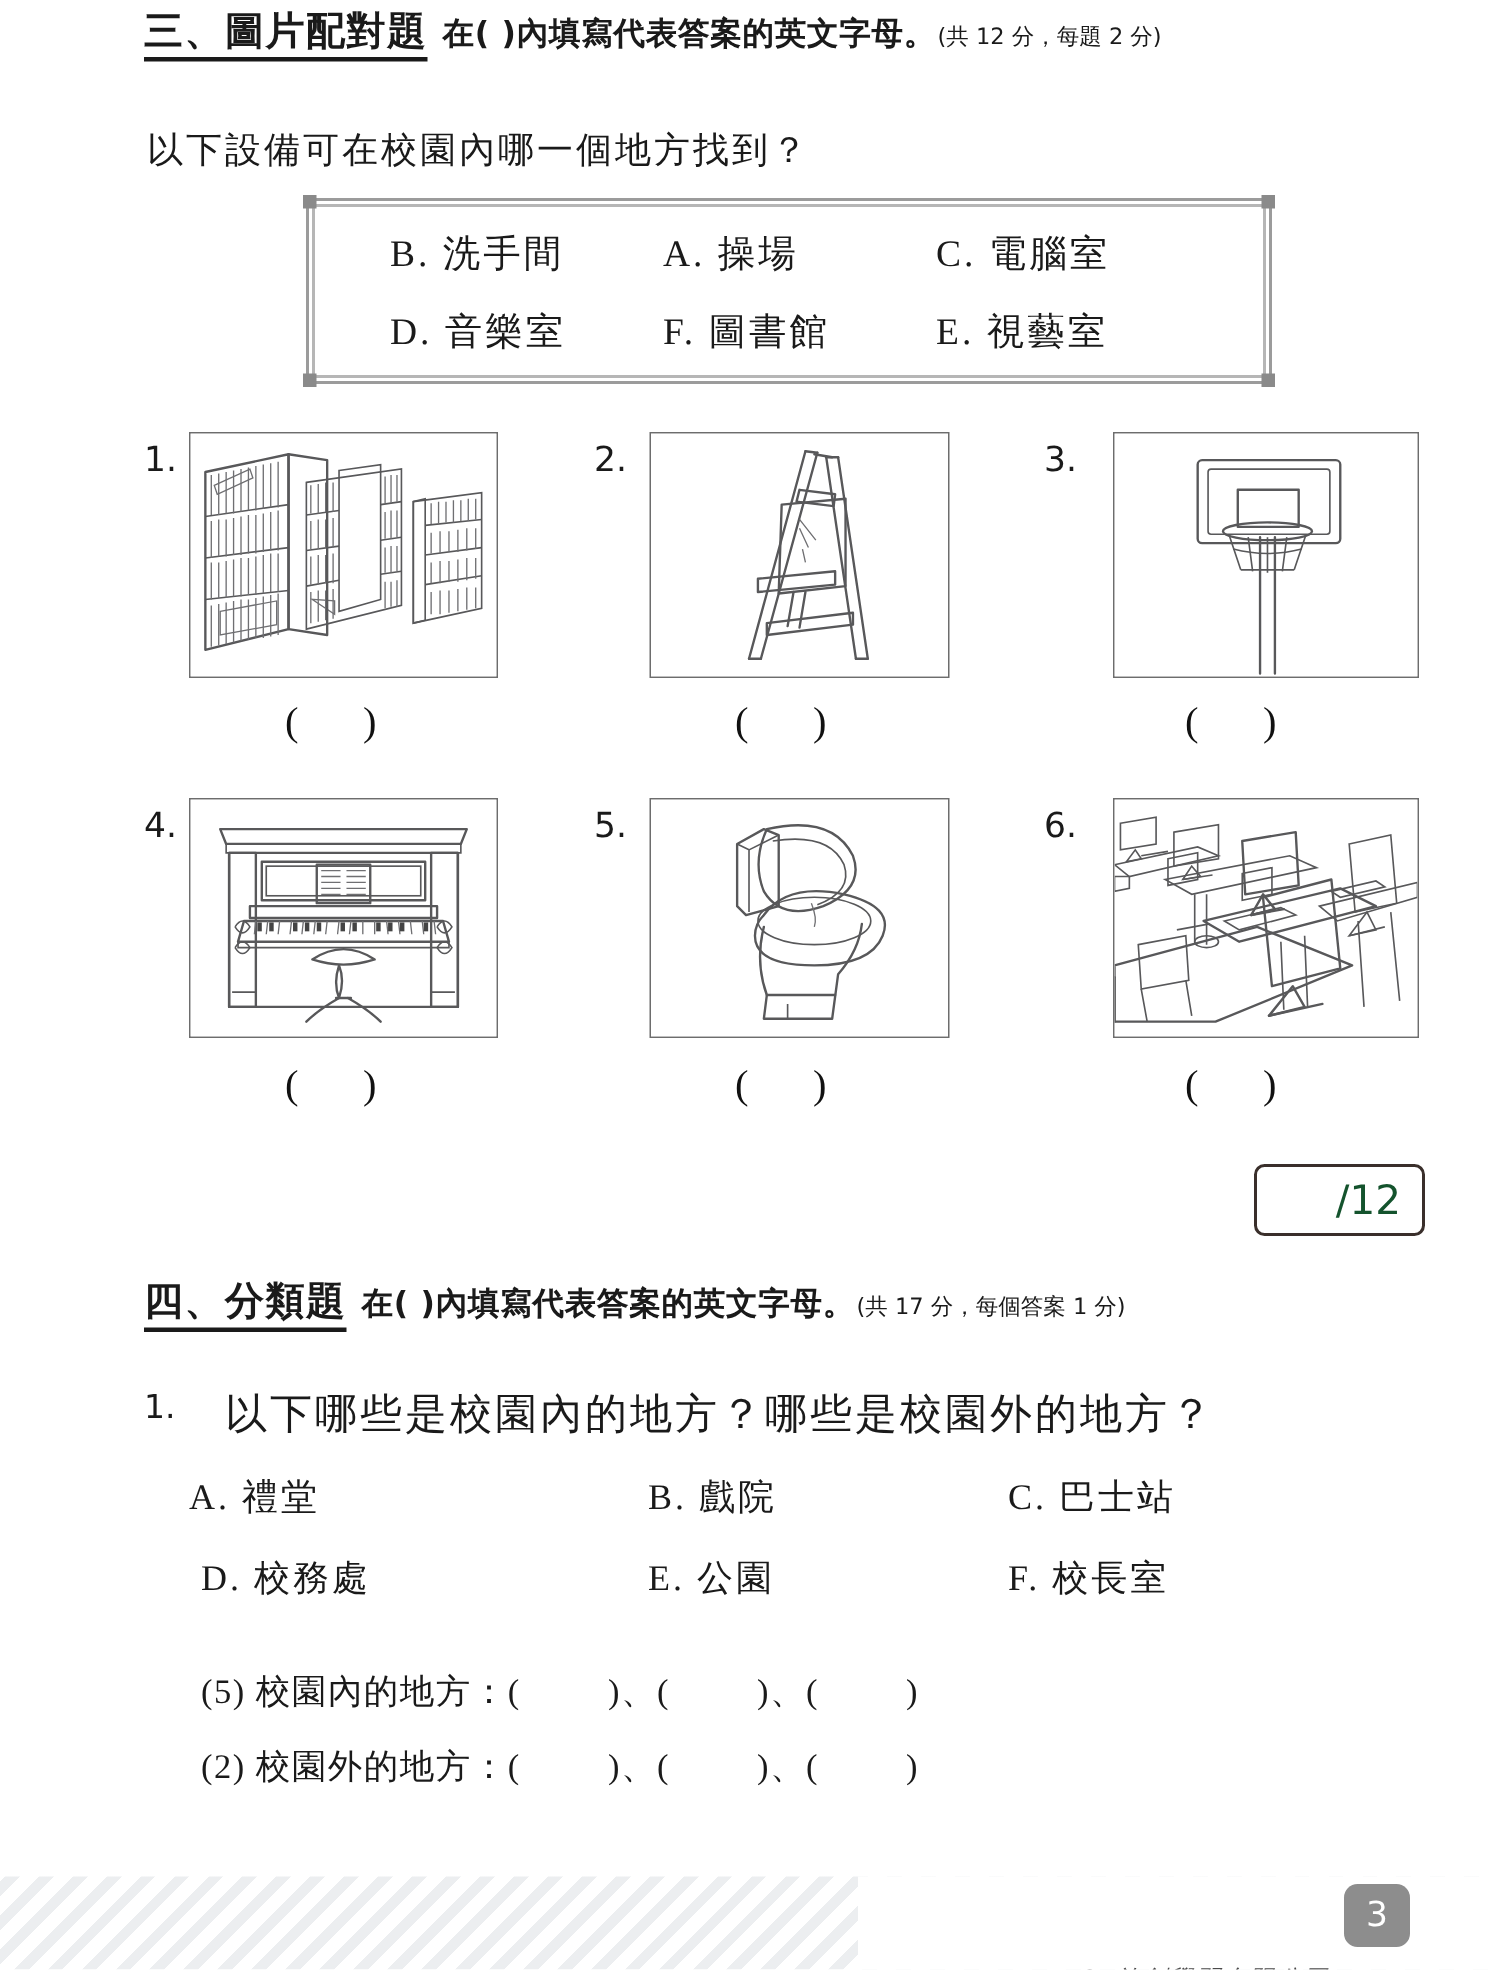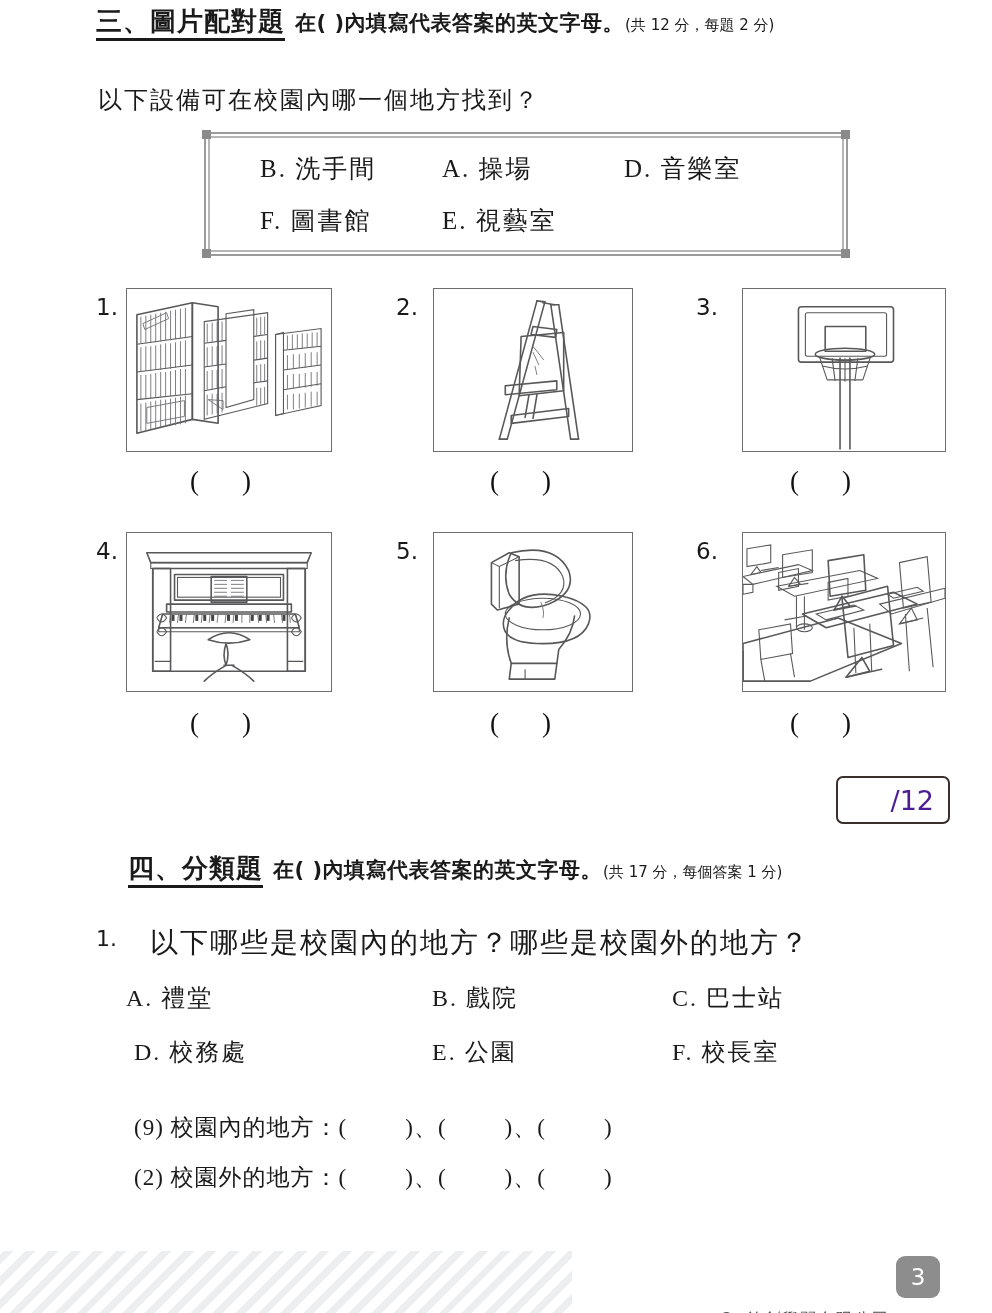--- a/index.html
+++ b/index.html
@@ -130,21 +130,21 @@
     border-radius: 7px;
     box-sizing: border-box;
     background: #fff;
     display: flex;
     align-items: center;
     justify-content: flex-end;
     padding-right: 14px;
     font-family: "DejaVu Sans", sans-serif;
     font-size: 27px;
     font-weight: normal;
-    color: #4c1d95;
+    color: #14532d;
     padding-left: 15px;
   }
 
   
   .q-line {
     position: absolute;
     font-size: 28px;
     letter-spacing: 2px;
     white-space: nowrap;
     margin-left: 16px;
@@ -233,20 +233,24 @@
     <span class="opt-corner bl"></span>
     <span class="opt-corner br"></span>
     <div class="opt-grid">
       <div class="opt-item">
         <span class="opt-letter">B.</span>
         <span>洗手間</span>
       </div>
       <div class="opt-item">
         <span class="opt-letter">A.</span>
         <span>操場</span>
+      </div>
+      <div class="opt-item">
+        <span class="opt-letter">C.</span>
+        <span>電腦室</span>
       </div>
       <div class="opt-item">
         <span class="opt-letter">D.</span>
         <span>音樂室</span>
       </div>
       <div class="opt-item">
         <span class="opt-letter">F.</span>
         <span>圖書館</span>
       </div>
       <div class="opt-item">
@@ -509,21 +513,21 @@
         <path class="ln2" d="M36 40 L56 36 L56 54 L36 58 Z" fill="#fff"></path>
       </svg>
     </div>
     <div class="answer-paren" style="top:176px;">
       <span>(</span><span class="gap"></span><span>)</span>
     </div>
   </div>
 
   <div class="score-box" style="left:836px; top:776px; width:114px; height:48px;">/12</div>
 
-  <div class="section-head" style="left:96px; top:855px;margin-left:32px;">
+  <div class="section-head" style="left:96px; top:855px;">
     <span class="sec-title">四、分類題</span>
     <span class="sec-instr">在(  )內填寫代表答案的英文字母。</span>
     <span class="sec-marks">(共 17 分，每個答案 1 分)</span>
   </div>
 
   <span class="q-num" style="left:96px; top:926px;">1.</span>
   <div class="q-line" style="left:134px; top:924px;">以下哪些是校園內的地方？哪些是校園外的地方？</div>
 
   <div class="cat-opt" style="left:126px; top:982px;">
     <span>A.</span>
@@ -545,21 +549,21 @@
   <div class="cat-opt" style="left:432px; top:1036px;">
     <span>E.</span>
     <span>公園</span>
   </div>
   <div class="cat-opt" style="left:672px; top:1036px;">
     <span>F.</span>
     <span>校長室</span>
   </div>
 
   <div class="blank-line" style="left:134px; top:1112px;">
-    <span>(9) 校園內的地方：</span><span>(<span class="bgap"></span>)</span>、<span>(<span class="bgap"></span>)</span>、<span>(<span class="bgap"></span>)</span>
+    <span>(5) 校園內的地方：</span><span>(<span class="bgap"></span>)</span>、<span>(<span class="bgap"></span>)</span>、<span>(<span class="bgap"></span>)</span>
   </div>
   <div class="blank-line" style="left:134px; top:1162px;">
     <span>(2) 校園外的地方：</span><span>(<span class="bgap"></span>)</span>、<span>(<span class="bgap"></span>)</span>、<span>(<span class="bgap"></span>)</span>
   </div>
 
   <div class="footer-stripes"></div>
   <div class="footer-mask"></div>
   <div class="copyright" style="left:718px; top:1308px;font-style:italic;">© 啟創學習有限公司</div>
   <div class="page-badge" style="left:896px; top:1256px; width:44px; height:42px;">3</div>
 

